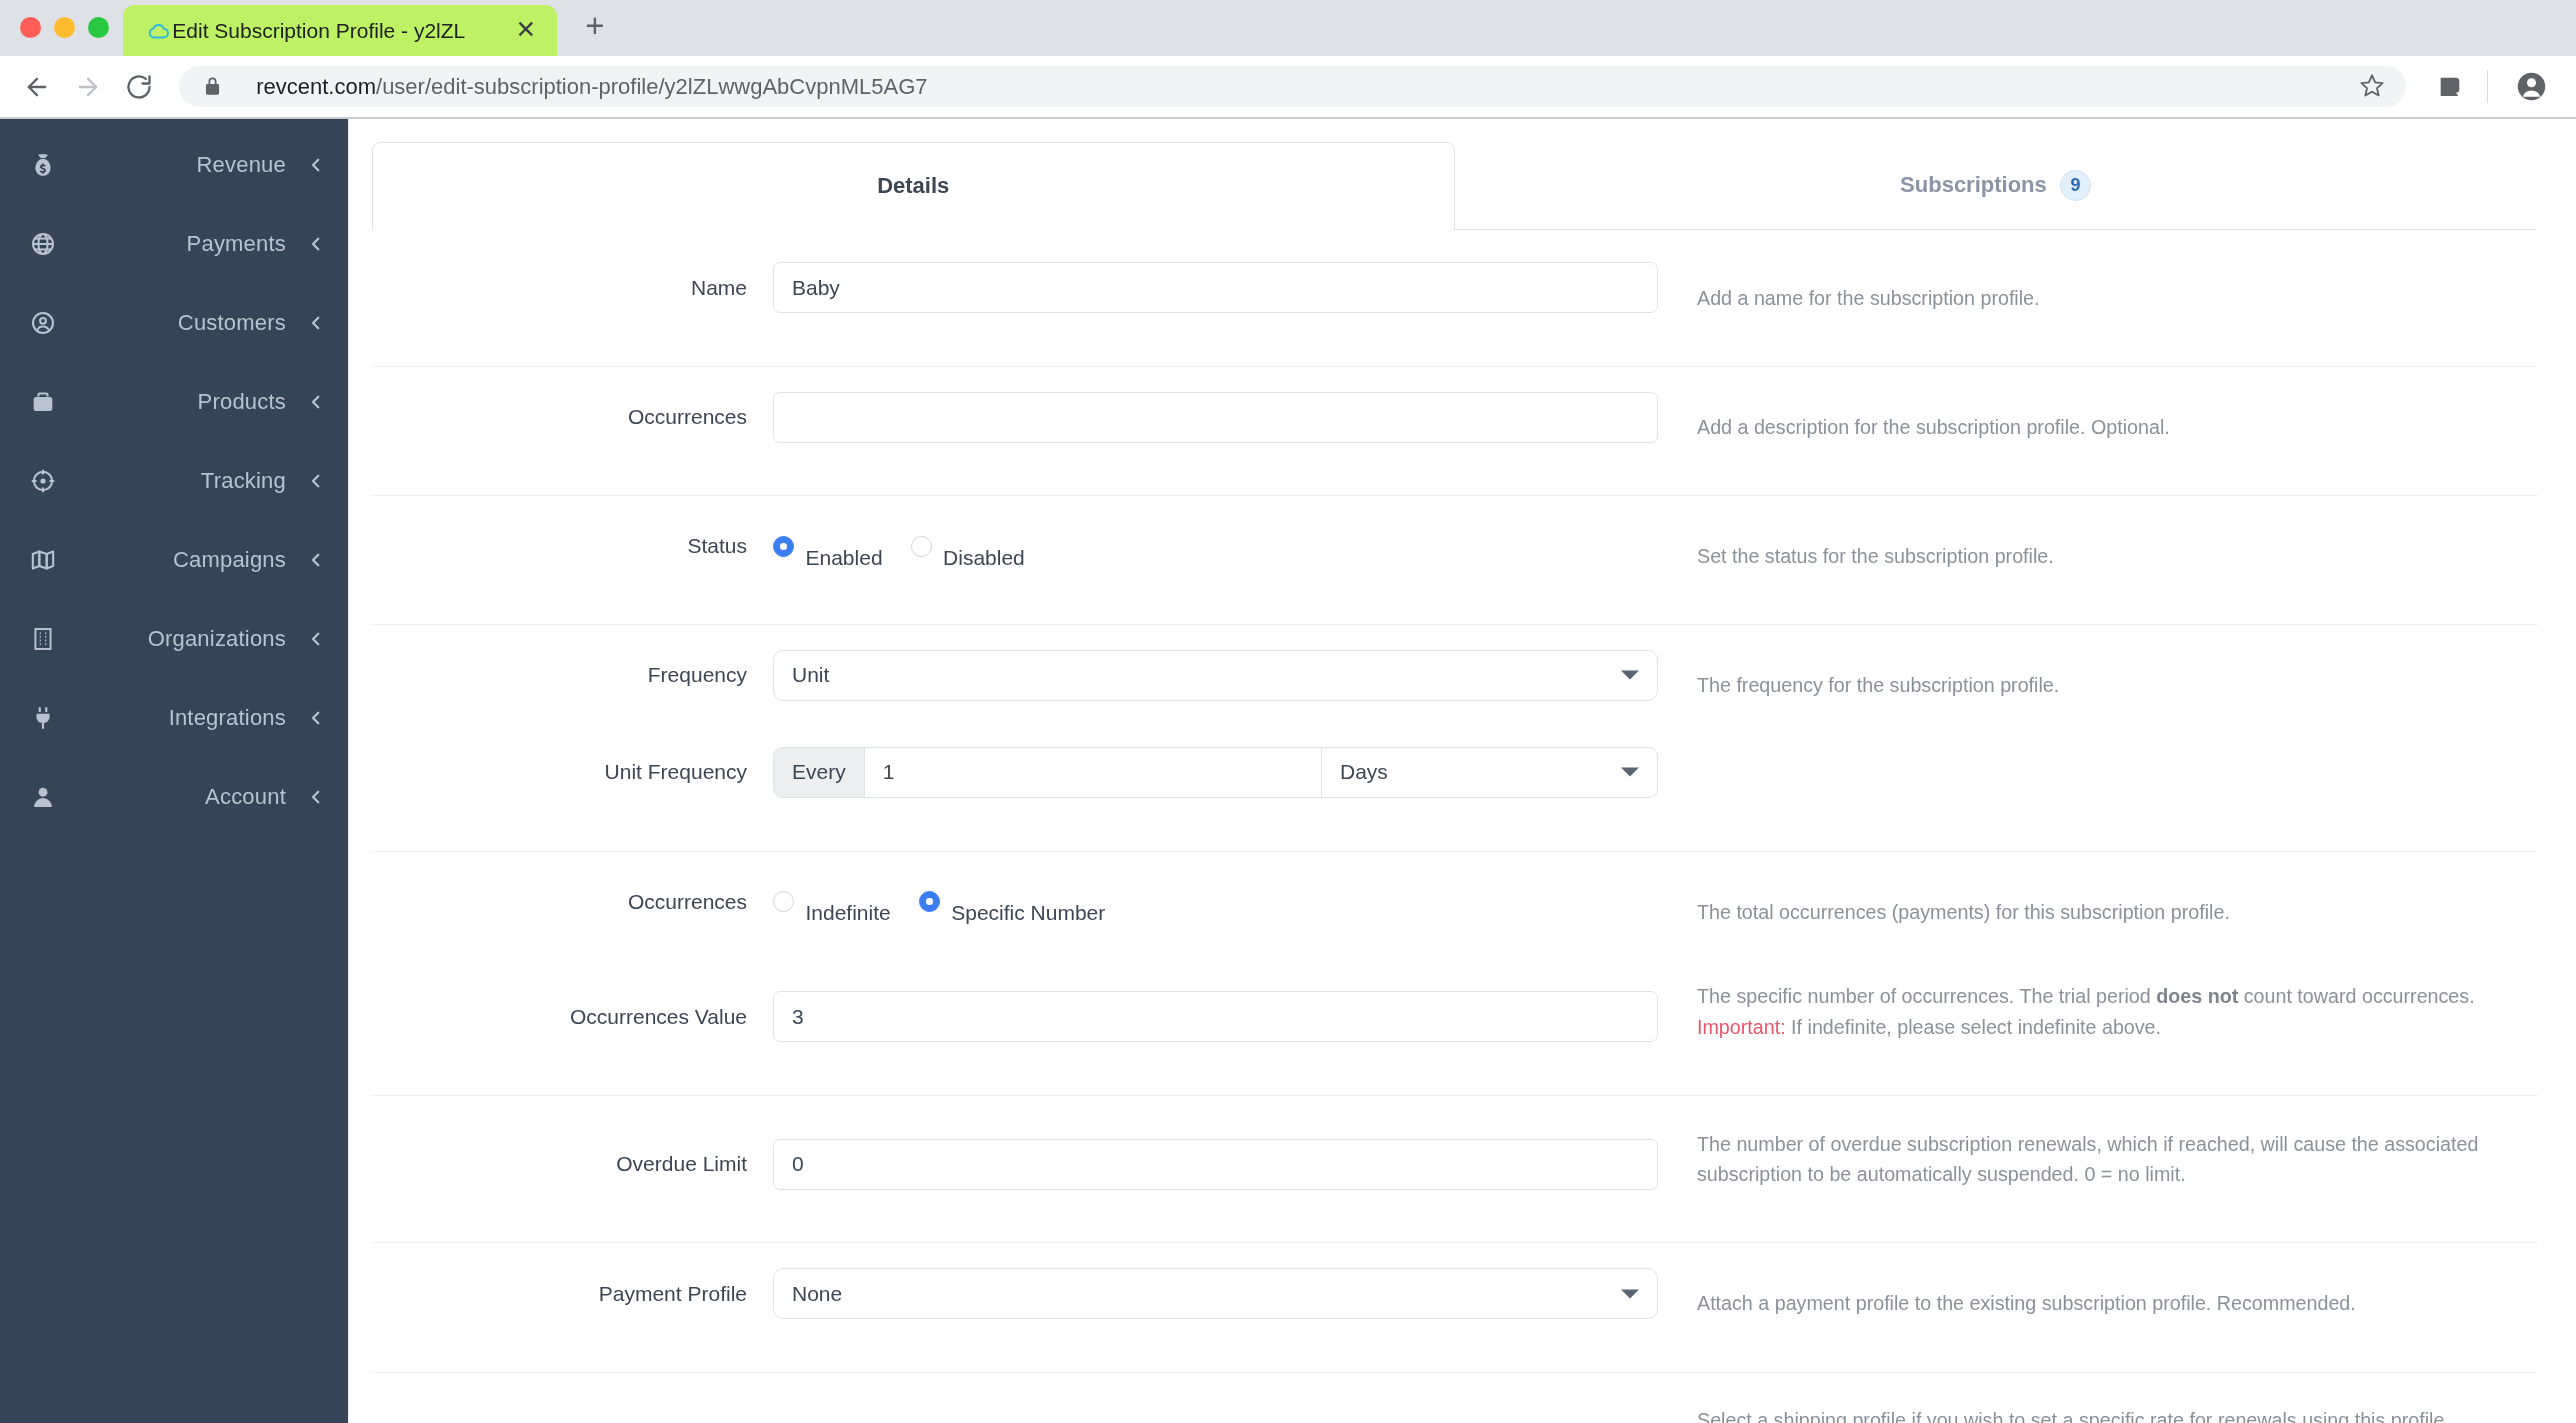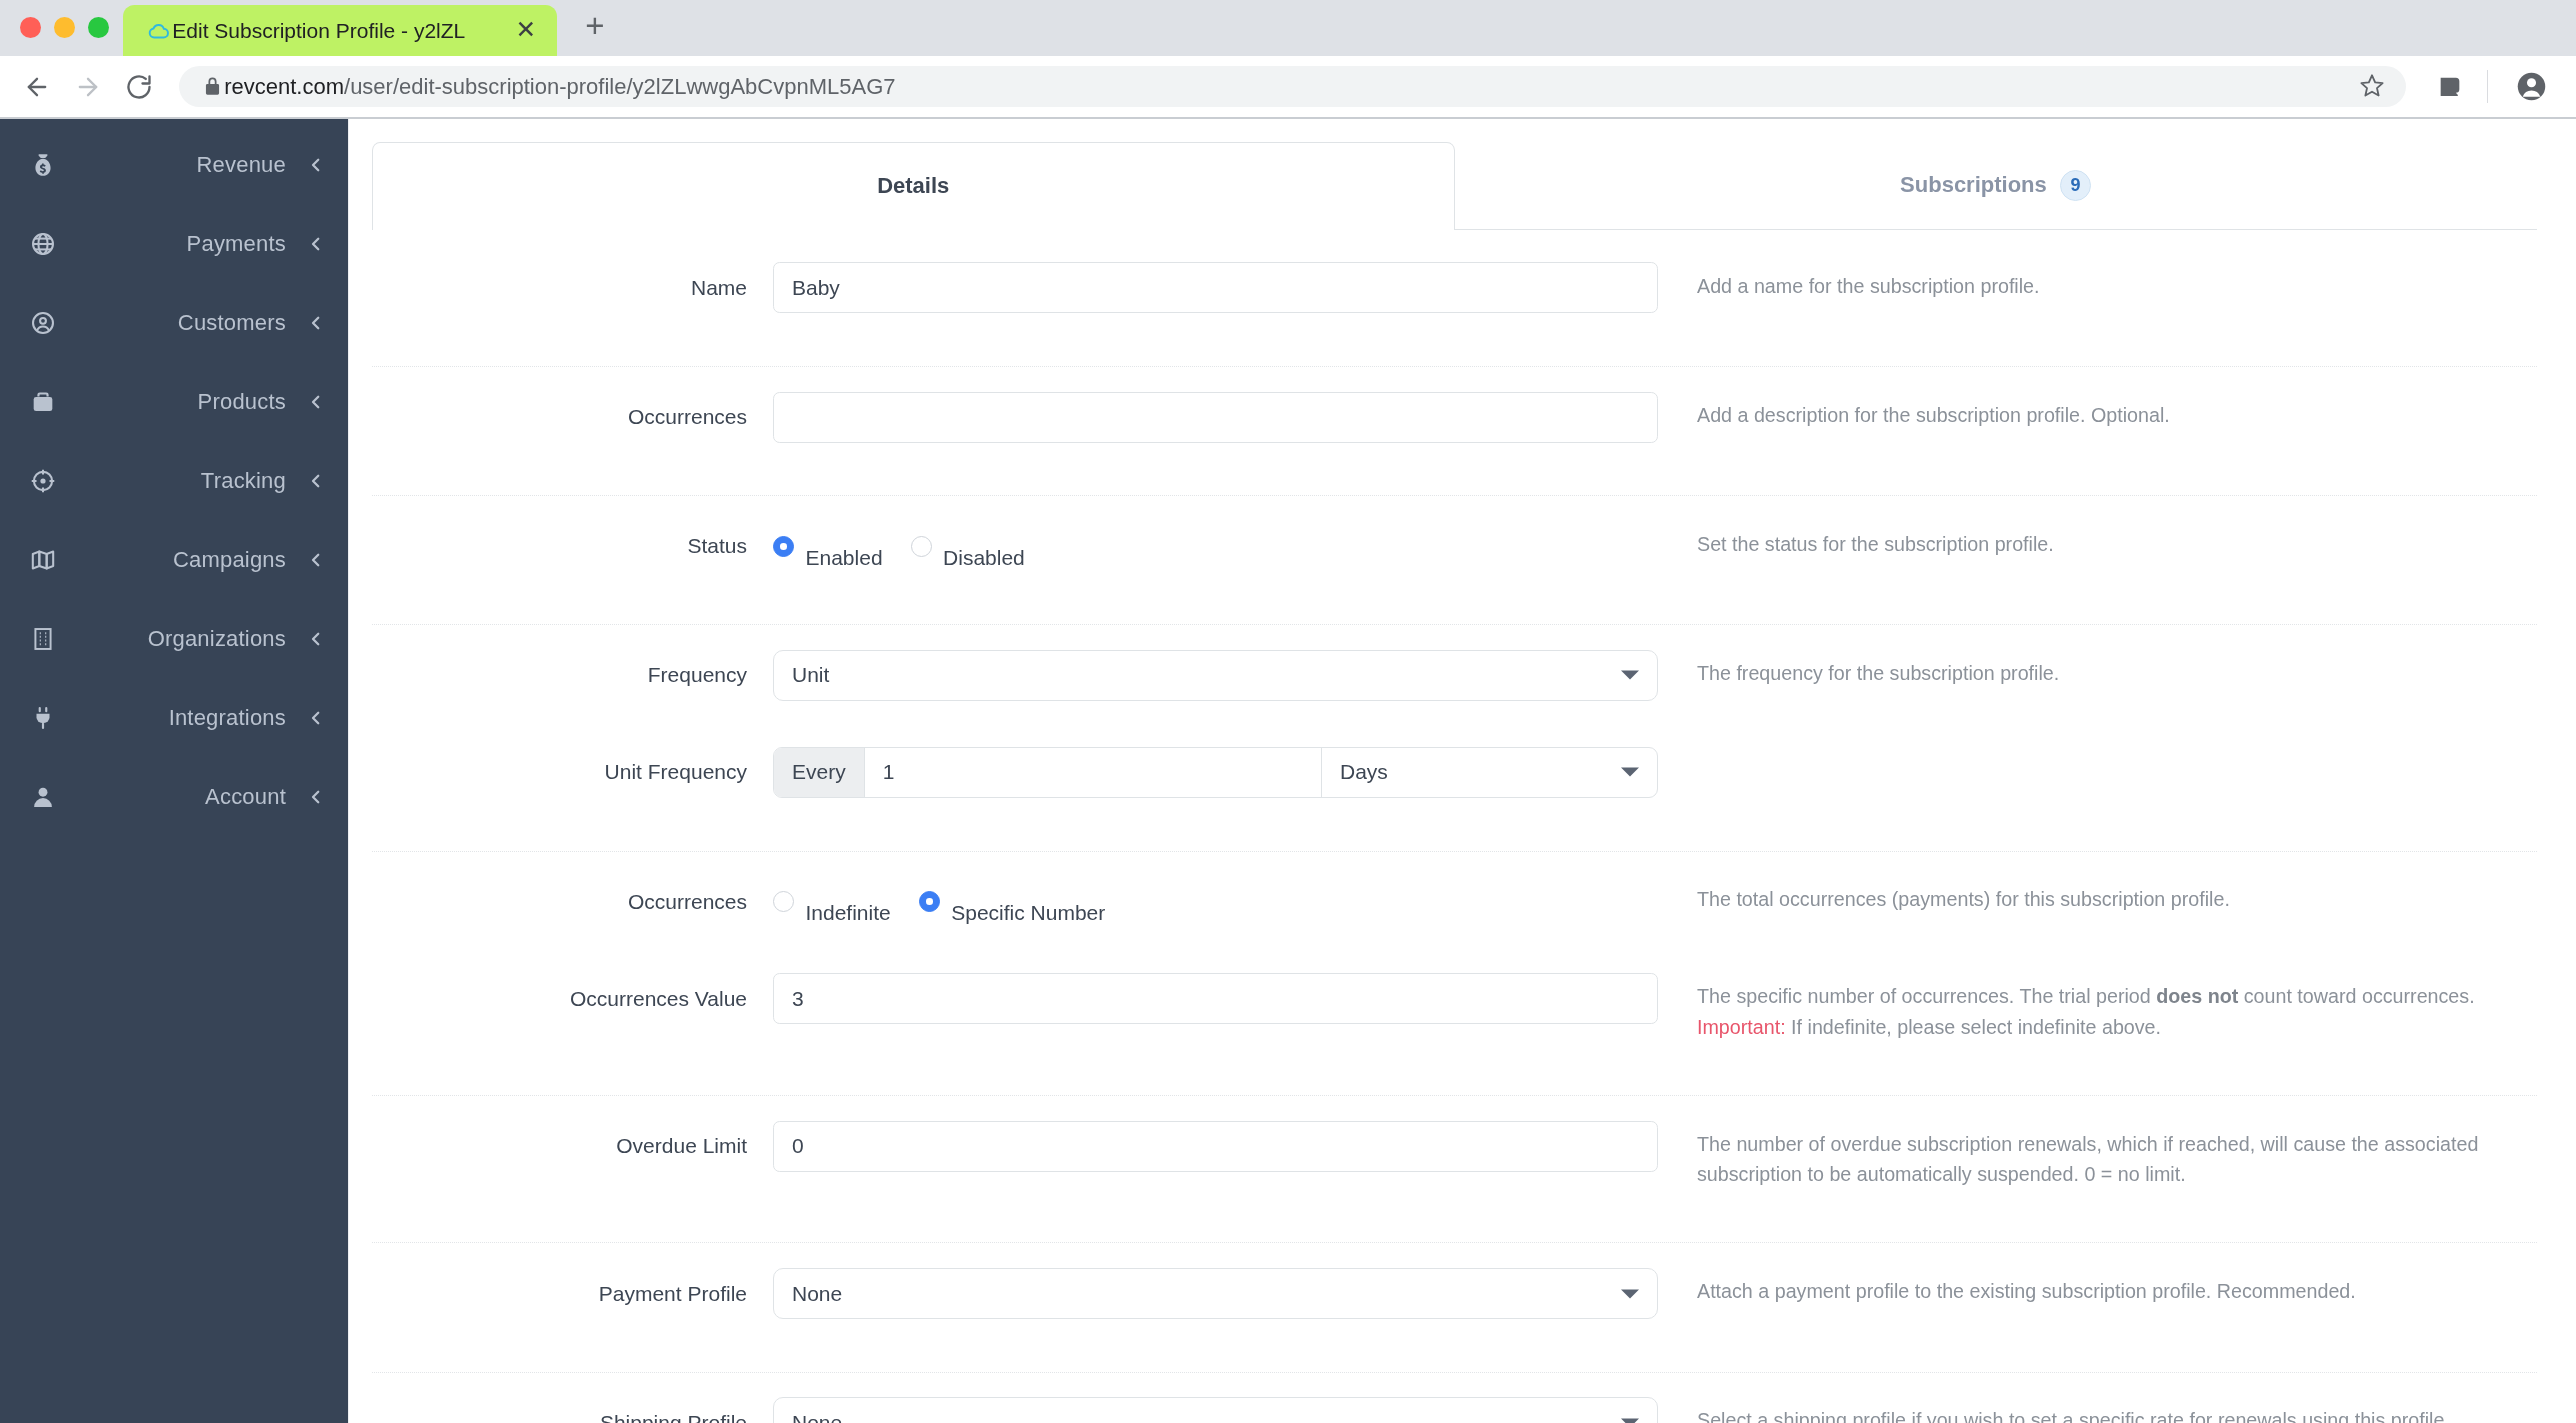--- a/index.html
+++ b/index.html
@@ -41,21 +41,21 @@
     height: 61px; background: #ffffff; display: flex; align-items: center;
     padding: 0 21px 0 11.5px; gap: 0; flex: 0 0 61px;
   }
   .navbtn {
     width: 51px; height: 51px; display: flex; align-items: center; justify-content: center;
     color: #5f6368;
   }
   .navbtn.disabled { color: #bdc1c6; }
   .omnibox {
     flex: 1 1 auto; height: 41px; background: #f1f3f4; border-radius: 23px;
-    display: flex; align-items: center; padding: 0 23px; margin: 0 14.7px; gap: 1px;
+    display: flex; align-items: center; padding: 0 23px; margin: 0 14.7px; gap: 33px;
     position: relative;
   }
   .lock { flex: 0 0 auto; display: flex; align-items: center; }
   .url { font-size: 22px; color: #5f6368; white-space: nowrap; flex: 1 1 auto; }
   .url b { color: #202124; font-weight: 400; }
   .star { position: absolute; right: 21px; top: 50%; transform: translateY(-50%); }
   .tbicon { width: 47px; height: 47px; display: flex; align-items: center; justify-content: center; margin-left: 6.6px; }
   .tbdivider { width: 1.6px; height: 33px; background: #dadce0; margin: 0 13px; }
 
   .chrome-edge { height: 1.6px; background: #c9cdd2; flex: 0 0 1.6px; }
@@ -98,21 +98,21 @@
   .badge {
     display: inline-flex; align-items: center; justify-content: center;
     min-width: 31px; height: 31px; padding: 0 9.8px;
     border-radius: 15.6px; background: #e3effa; border: 0.8px solid #cfe2f3;
     color: #2b6cb8; font-size: 18px; font-weight: bold;
   }
 
   
   .form { padding-top: 8.2px; }
   .row {
-    display: flex; align-items: flex-start;
+    display: flex; align-items: flex-end;
     padding: 28px 0 28px 0;
   }
   .row + .row { border-top: 1.6px dotted #e2e5e8; }
   .row.tight { border-top: none; padding-top: 0; }
   .rowgroup + .rowgroup { border-top: 1.6px dotted #e2e5e8; }
   .rowgroup { padding: 24.6px 0 24.6px 0; }
 
   .fieldcol { width: 1286px; flex: 0 0 1286px; display: flex; align-items: center; }
   .label {
     width: 401px; flex: 0 0 401px; text-align: right; padding-right: 26px;

